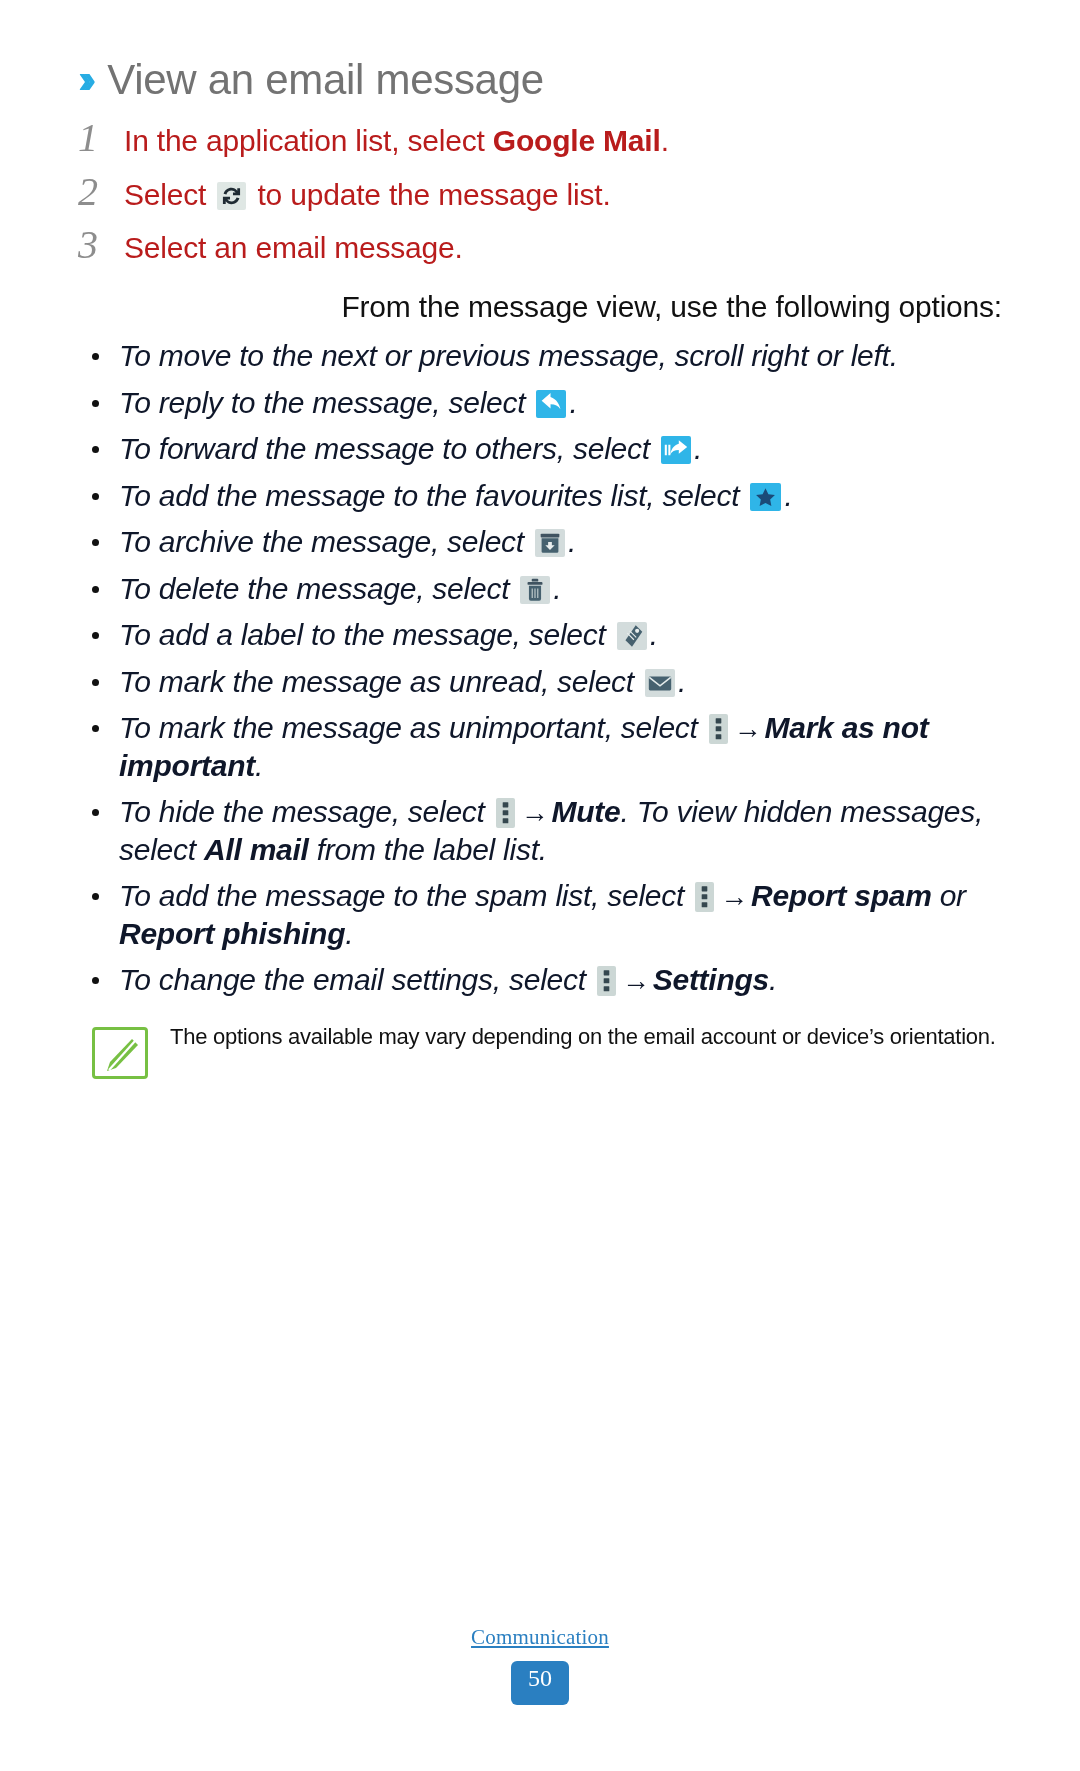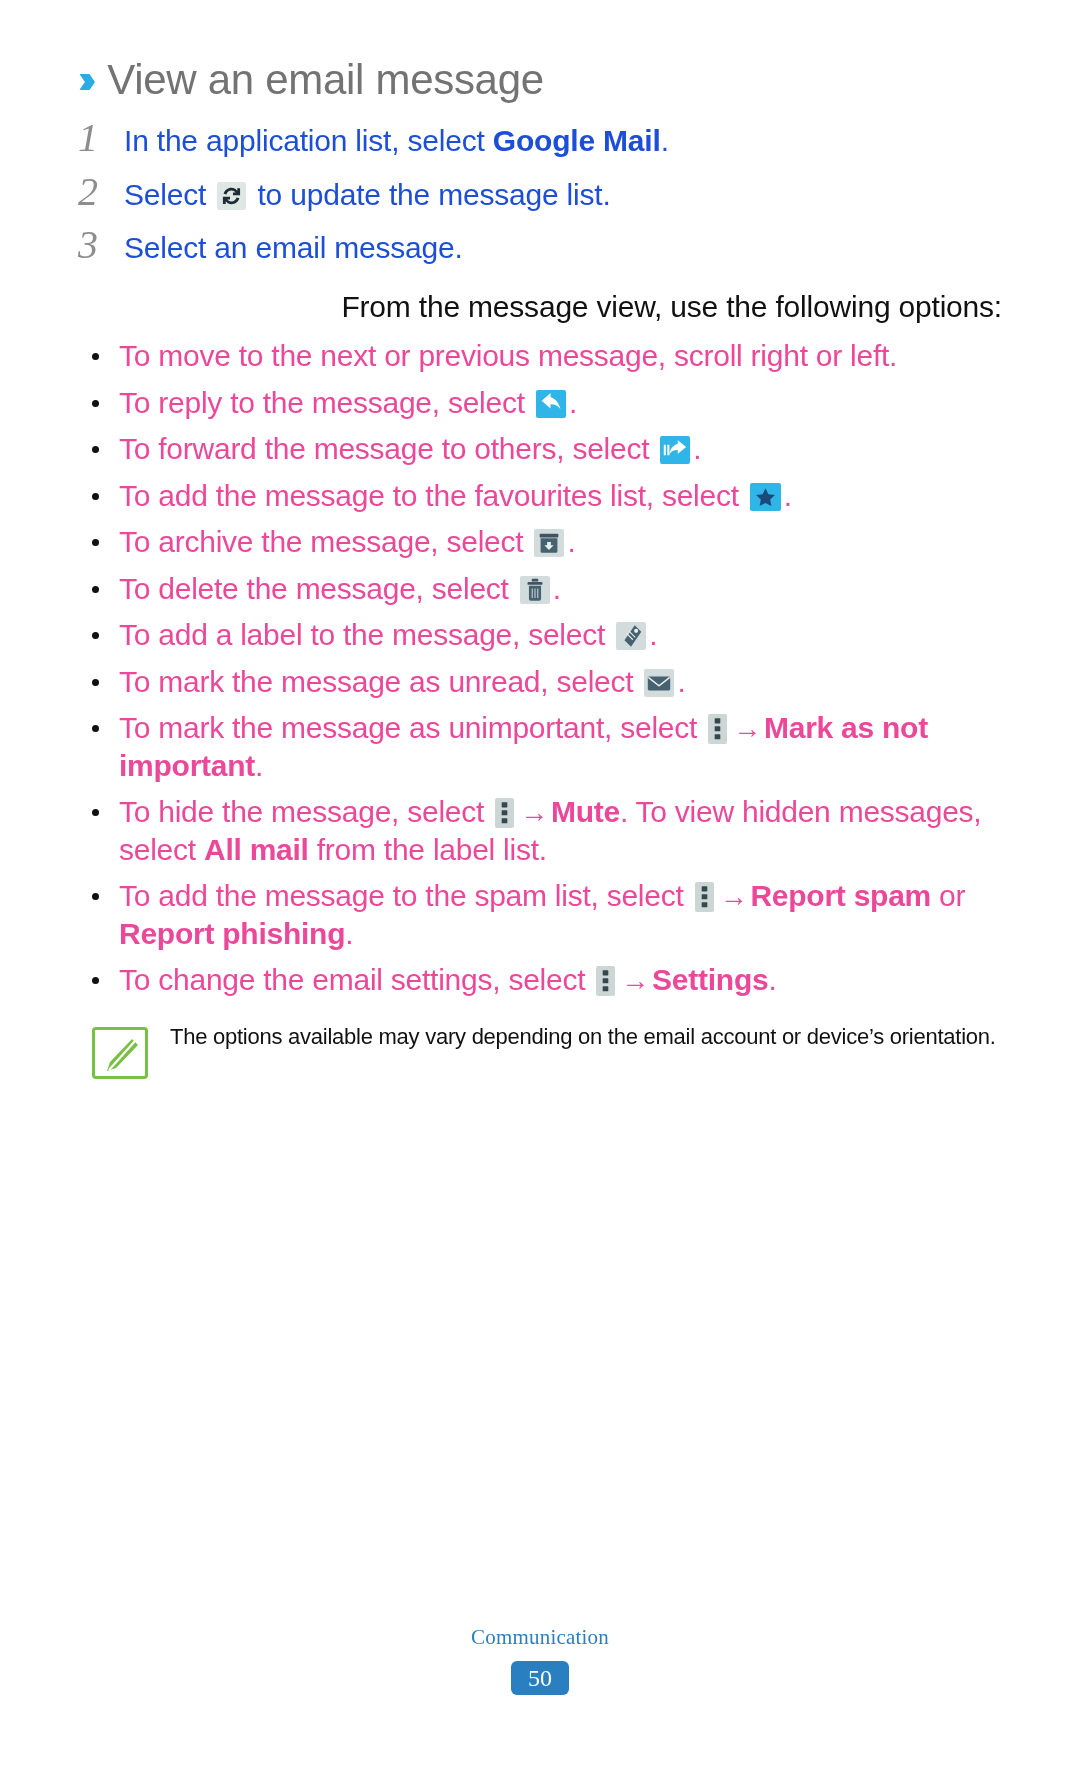--- a/index.html
+++ b/index.html
@@ -61,21 +61,21 @@
     font-size: 40px;
     color: #8d8d8d;
     width: 46px;
     flex: 0 0 46px;
     line-height: 1;
   }
   .step-body {
     font-size: 30px;
     line-height: 1.22;
     letter-spacing: -0.2px;
-    color: #1d4ed8;
+    color: #b91c1c;
   }
 
   
   .intro {
     font-size: 30px;
     line-height: 1.22;
     letter-spacing: -0.2px;
     margin: 22px 0 12px 0;
     color: #111;
     text-align: right;
@@ -83,21 +83,22 @@
 
   
   .opts { margin: 0; padding: 0; list-style: none; }
   .opt {
     position: relative;
     padding-left: 41px;
     margin-bottom: 9px;
     font-size: 30px;
     line-height: 1.25;
     letter-spacing: -0.25px;
-    color: #ec4899;
+    color: #0f172a;
+    font-style: italic;
   }
   .opt .dot {
     position: absolute;
     left: 14px;
     top: 16px;
     width: 7px; height: 7px;
     border-radius: 50%;
     background: #111;
   }
   b, .b { font-weight: 700; }
@@ -159,30 +160,31 @@
     top: 1625px;
     width: 1080px;
     text-align: center;
   }
   .footer-section {
     color: #2a7fc1;
     font-size: 21px;
     letter-spacing: 0.2px;
     font-family: "Liberation Serif", serif;
     margin-bottom: 11px;
+    text-decoration: underline;
   }
   .page-badge {
     display: inline-block;
     background: #2a7fc1;
     color: #ffffff;
     font-family: "Liberation Serif", serif;
     font-size: 24px;
     line-height: 34px;
     min-width: 58px;
-    height: 34px;
+    height: 44px;
     border-radius: 6px;
     padding: 0 10px;
   }
 </style>
 </head>
 <body>
 
 <div class="page">
 
   <div class="heading">

